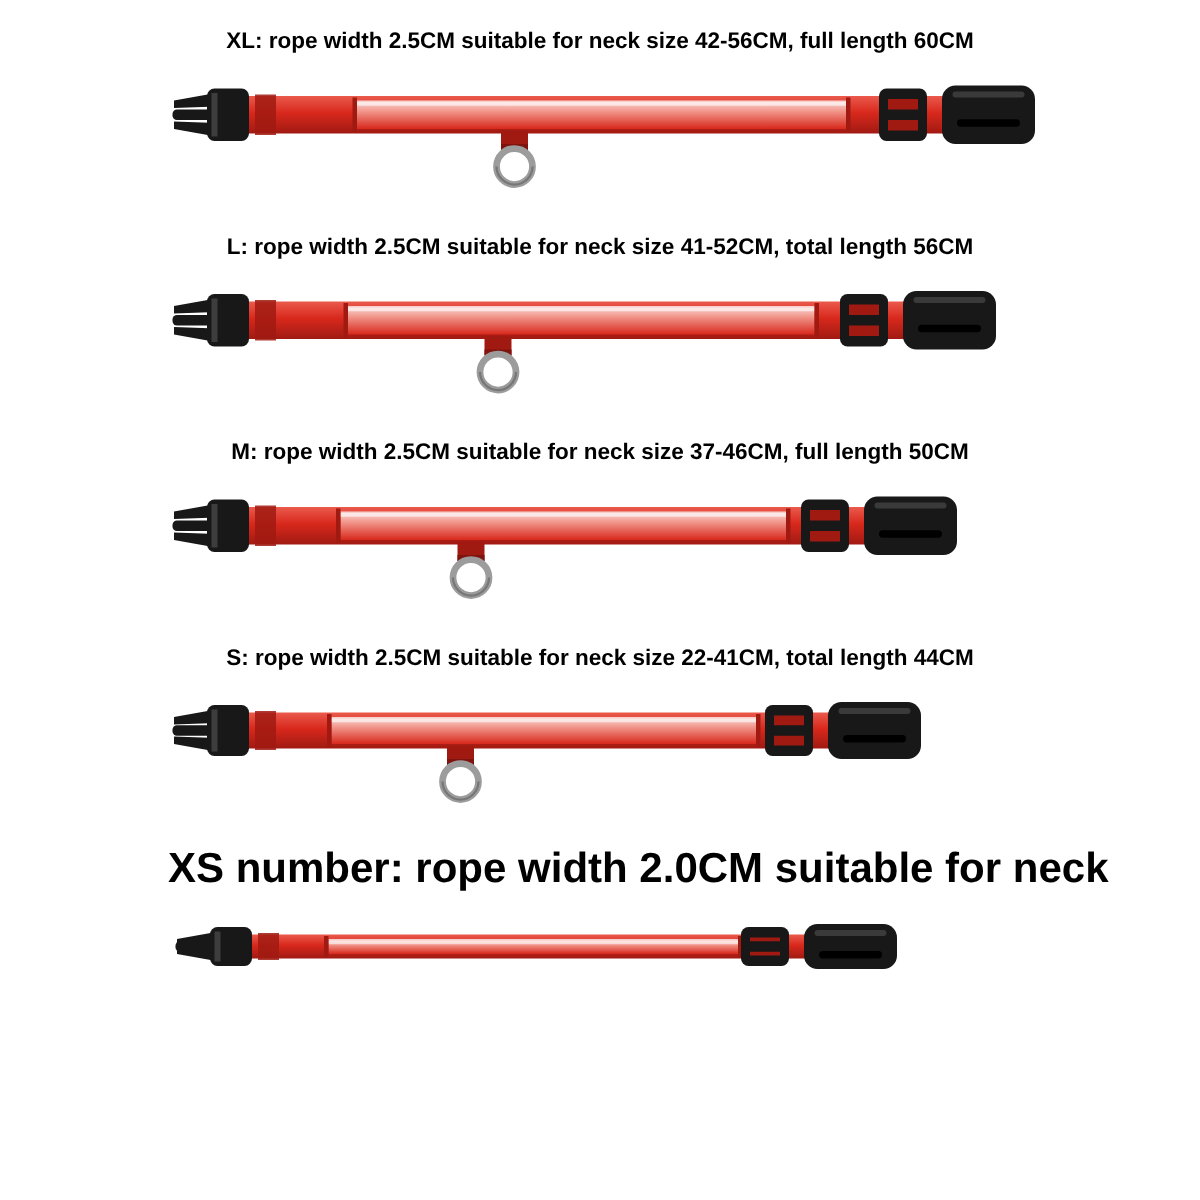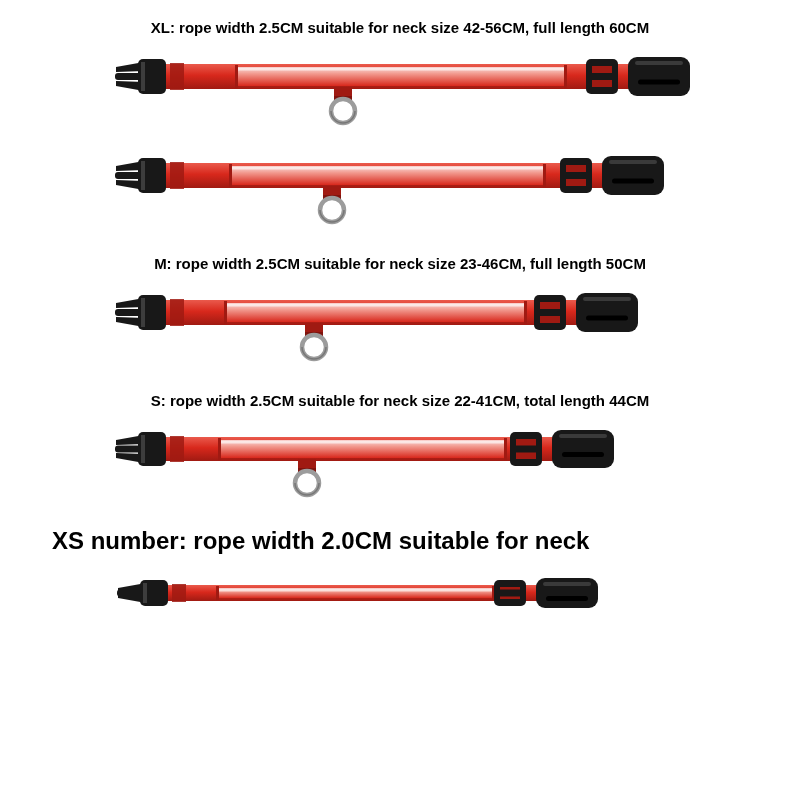--- a/index.html
+++ b/index.html
@@ -8,22 +8,22 @@
     box-sizing:border-box;padding-top:16px;
     font-family:"Liberation Sans",sans-serif;color:#000;
   }
   .size-title{
     font-weight:700;font-size:15px;line-height:24px;
     text-align:center;margin:0 8px 14px;white-space:nowrap;
   }
   .collar-wrap{margin:0 0 24px 110px;line-height:0;}
   .collar-wrap svg{display:block;}
   .xs-title{
-    font-weight:700;font-size:24px;line-height:32px;
-    text-align:left;margin:10px 0 18px 52px;
+    font-weight:700;font-size:28px;line-height:32px;
+    text-align:left;margin:10px 0 18px 112px;
   }
   .collar-wrap.xs{margin-left:112px;margin-bottom:0;}
 </style>
 </head>
 <body>
 
 <div class="page">
 
   <div>
     <div class="size-title">XL: rope width 2.5CM suitable for neck size 42-56CM, full length 60CM</div>
@@ -70,20 +70,21 @@
       <rect x="224" y="33" width="18" height="13" fill="#a01a12"></rect>
       <rect x="224" y="42" width="18" height="4" fill="#7f130d"></rect>
       <circle cx="233" cy="57" r="12" fill="none" stroke="#9c9c9c" stroke-width="4.5"></circle>
       <path d="M 221 57 A 12 12 0 0 0 245 57" fill="none" stroke="#777777" stroke-width="1.5"></path>
     </g>
         </svg>
       </div>
   </div>
 
   <div>
+    <div class="size-title">L: rope width 2.5CM suitable for neck size 41-52CM, total length 56CM</div>
     <div class="collar-wrap">
         <svg width="556" height="75" viewBox="0 0 556 75" xmlns="http://www.w3.org/2000/svg">
           <defs>
     <linearGradient id="gs1" x1="0" y1="0" x2="0" y2="1">
       <stop offset="0" stop-color="#ea5a4c"></stop>
       <stop offset="0.45" stop-color="#d8281c"></stop>
       <stop offset="1" stop-color="#a01a12"></stop>
     </linearGradient>
     <linearGradient id="gw1" x1="0" y1="0" x2="0" y2="1">
       <stop offset="0" stop-color="#ffffff" stop-opacity="0.75"></stop>
@@ -120,21 +121,21 @@
       <rect x="213" y="33" width="18" height="13" fill="#a01a12"></rect>
       <rect x="213" y="42" width="18" height="4" fill="#7f130d"></rect>
       <circle cx="222" cy="57" r="12" fill="none" stroke="#9c9c9c" stroke-width="4.5"></circle>
       <path d="M 210 57 A 12 12 0 0 0 234 57" fill="none" stroke="#777777" stroke-width="1.5"></path>
     </g>
         </svg>
       </div>
   </div>
 
   <div>
-    <div class="size-title">M: rope width 2.5CM suitable for neck size 23-46CM, full length 50CM</div>
+    <div class="size-title">M: rope width 2.5CM suitable for neck size 37-46CM, full length 50CM</div>
     <div class="collar-wrap">
         <svg width="530" height="75" viewBox="0 0 530 75" xmlns="http://www.w3.org/2000/svg">
           <defs>
     <linearGradient id="gs2" x1="0" y1="0" x2="0" y2="1">
       <stop offset="0" stop-color="#ea5a4c"></stop>
       <stop offset="0.45" stop-color="#d8281c"></stop>
       <stop offset="1" stop-color="#a01a12"></stop>
     </linearGradient>
     <linearGradient id="gw2" x1="0" y1="0" x2="0" y2="1">
       <stop offset="0" stop-color="#ffffff" stop-opacity="0.75"></stop>

